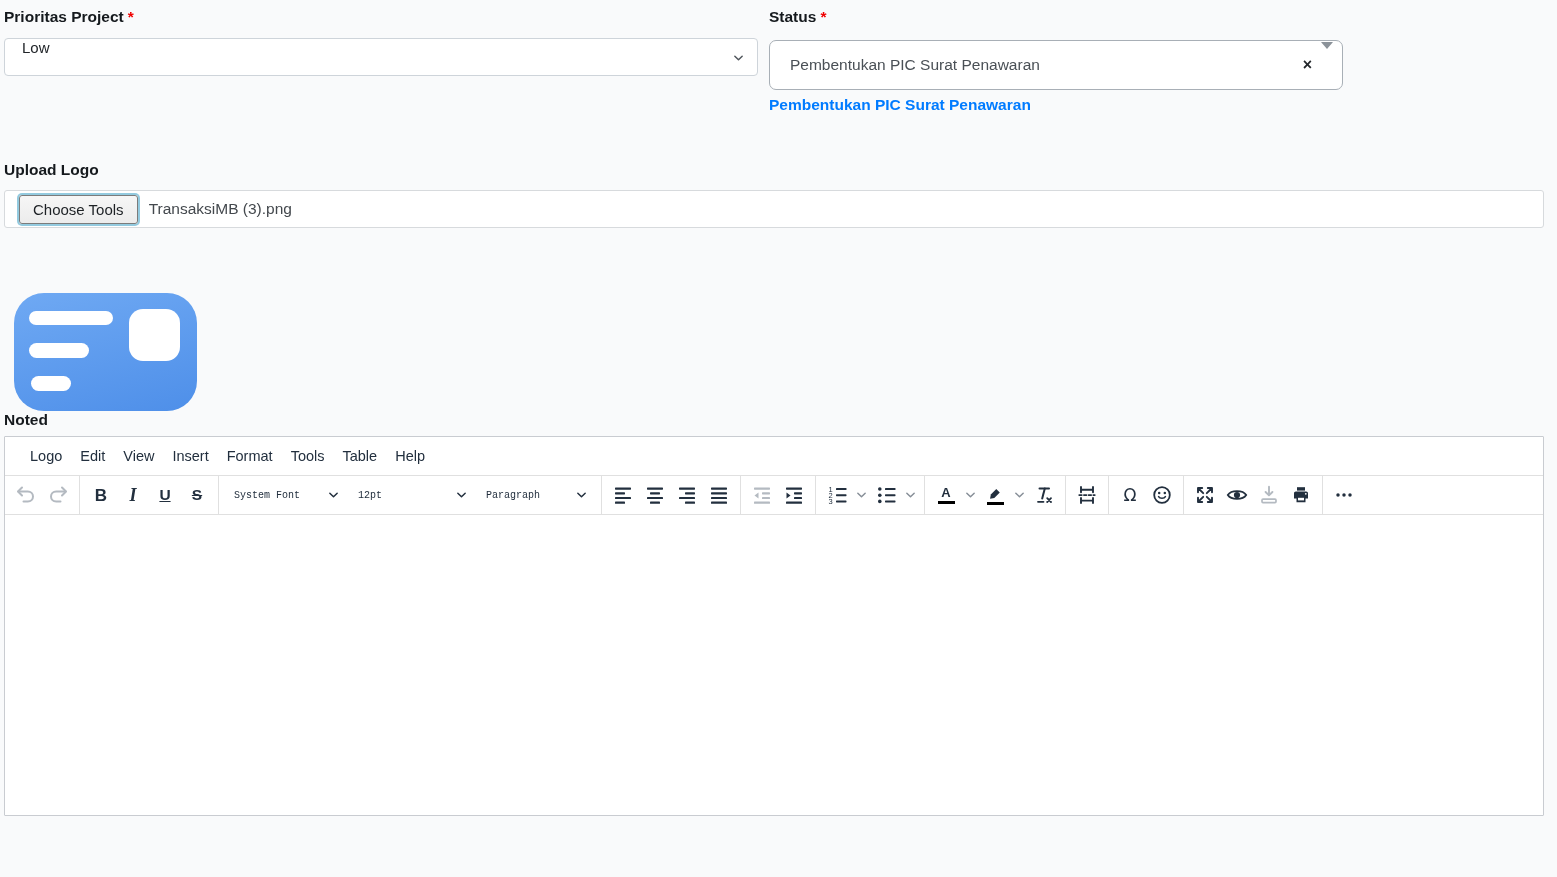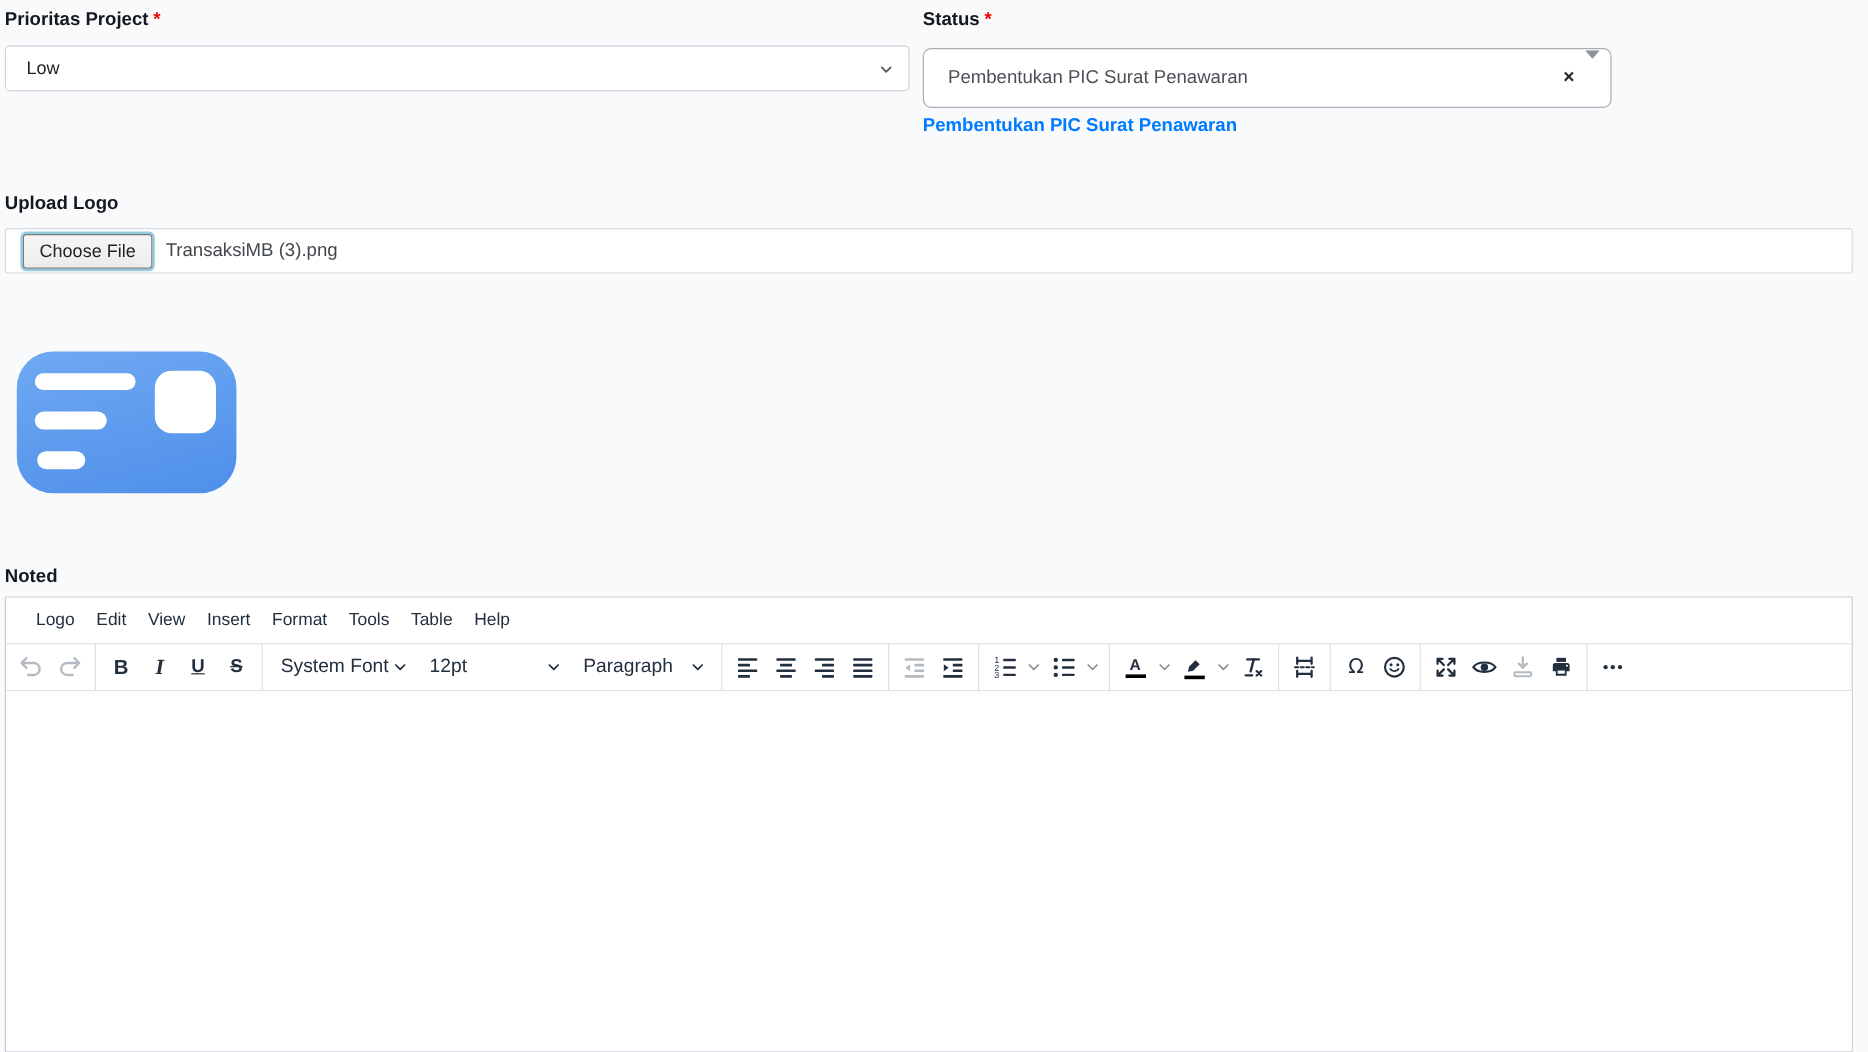--- a/index.html
+++ b/index.html
@@ -15,21 +15,21 @@
   .field-label { font-size:15.5px; font-weight:700; line-height:18px; color:#15191d; }
   .req { color:var(--req,#ff0000); font-weight:700; margin-left:4px; }
 
   
   .top-row { display:flex; align-items:flex-start; }
   .col-left { width:754px; margin-right:11px; }
   .col-right { width:574px; }
 
   .select-box {
     margin-top:12px; position:relative; height:38px; background:#fff;
-    border:1px solid #ced4da; border-radius:4px; display:flex; align-items:center;
+    border:1px solid #ced4da; border-radius:4px; display:flex; align-items:flex-start;
     padding:0 34px 0 17px; cursor:pointer;
   }
   .select-box .val { font-size:15px; color:#212529; }
   .select-caret { position:absolute; right:13px; top:15px; color:#50565c; }
 
   .status-box {
     margin-top:14px; position:relative; height:50px; background:#fff;
     border:1px solid #a8afb6; border-radius:7px;
   }
   .status-box .val {
@@ -71,39 +71,39 @@
     background:linear-gradient(165deg, var(--logo-top,#6fa9f3), var(--logo-bottom,#4e8fe9));
     position:relative;
   }
   .logo .bar { position:absolute; background:#fff; border-radius:8px; height:14px; }
   .logo .bar1 { left:15px; top:18px;  width:84px; }
   .logo .bar2 { left:15px; top:50px;  width:60px; height:15px; }
   .logo .bar3 { left:17px; top:83px;  width:40px; height:15px; }
   .logo .sq   { position:absolute; background:#fff; border-radius:14px; left:115px; top:16px; width:51px; height:52px; }
 
   
-  .noted-label { margin-top:61px; }
+  .noted-label { }
   .editor { margin-top:7px; background:#fff; border:1px solid #c9ccd1; border-radius:1px; }
   .menubar { height:39px; display:flex; align-items:center; padding-left:16px; border-bottom:1px solid #e0e0e0; }
   .menu-item { padding:6px 9px; font-size:14.5px; color:#222f3e; cursor:pointer; border-radius:3px; }
   .toolbar { height:39px; display:flex; align-items:stretch; border-bottom:1px solid #e0e0e0; }
   .tb-group { display:flex; align-items:center; padding:0 5px; border-right:1px solid #e0e0e0; }
   .tb-group:last-child { border-right:none; }
   .tb-btn {
     width:32px; height:33px; display:flex; align-items:center; justify-content:center;
     color:var(--icon,#222f3e); border-radius:3px; cursor:pointer; background:transparent; border:none;
   }
   .tb-btn.disabled { color:var(--icon-dis,#b4bac1); cursor:default; }
   .tb-split { display:flex; align-items:center; }
   .tb-chev { width:17px; height:33px; display:flex; align-items:center; justify-content:center; cursor:pointer; color:#878f98; }
   .tb-select {
     height:33px; display:flex; align-items:center; justify-content:space-between;
     padding:0 8px 0 9px; margin:0 1px; border-radius:3px; cursor:pointer; color:#222f3e;
   }
-  .tb-select .lbl { font-size:16px; }
+  .tb-select .lbl { font-size:10px;font-family:Liberation Mono, monospace; }
   .editor-body { height:300px; background:#fff; cursor:text; }
 
   
   .ic { width:24px; height:24px; display:block; }
   .ic-chevron { width:11px; height:8px; }
   .ic-pen { width:19px; height:14px; }
   .glyph { font-family:"Liberation Sans",sans-serif; line-height:1; }
   .g-bold { font-weight:800; font-size:17px; }
   .g-italic { font-family:"Liberation Serif",serif; font-style:italic; font-weight:600; font-size:18px; }
   .g-underline { font-size:15.5px; font-weight:600; text-decoration:underline; }
@@ -255,21 +255,21 @@
         <span class="val">Pembentukan PIC Surat Penawaran</span>
         <span class="status-clear">×</span>
         <div class="status-caret"></div>
       </div>
       <a class="status-link">Pembentukan PIC Surat Penawaran</a>
     </div>
   </div>
 
   <div class="field-label upload-label">Upload Logo</div>
   <div class="file-box">
-    <button class="choose-btn">Choose File</button>
+    <button class="choose-btn">Choose Tools</button>
     <span class="file-name">TransaksiMB (3).png</span>
   </div>
 
   <div class="logo">
     <div class="bar bar1"></div>
     <div class="bar bar2"></div>
     <div class="bar bar3"></div>
     <div class="sq"></div>
   </div>
 

